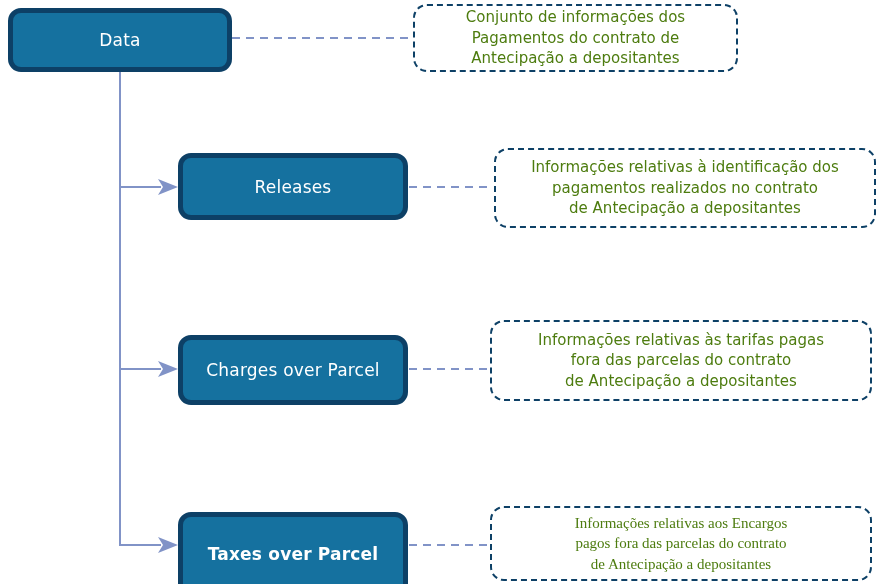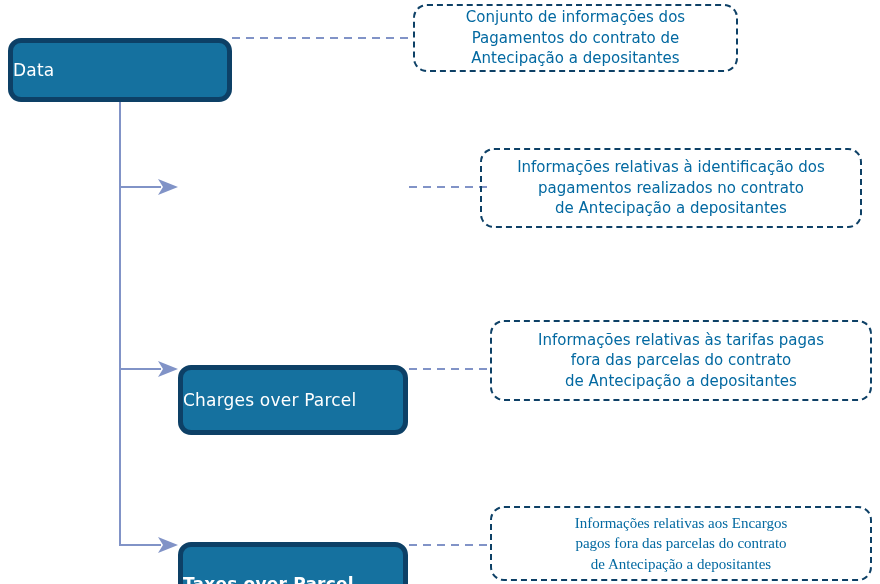--- a/index.html
+++ b/index.html
@@ -24,49 +24,48 @@
   }
   .node {
     position: absolute;
     box-sizing: border-box;
     background: #15719f;
     border: 5px solid #0d4066;
     border-radius: 13px;
     color: #ffffff;
     display: flex;
     align-items: center;
-    justify-content: flex-start;
+    justify-content: center;
     text-align: center;
     font-size: 17px;
     letter-spacing: 0.2px;
-    margin-top: 30px;
   }
   .node-data    { left: 8px;   top: 8px;   width: 224px; height: 64px; }
   .node-child   { left: 178px; width: 230px; height: 67px; }
   .node-releases{ top: 153px; }
   .node-charges { top: 335px; height: 70px; }
   .node-taxes   { top: 512px; height: 84px; font-weight: bold; }
 
   .desc {
     position: absolute;
     box-sizing: border-box;
     border: 2px dashed #0d4066;
     border-radius: 14px;
-    color: #0369a1;
+    color: #4d7c0f;
     display: flex;
     align-items: center;
     justify-content: center;
     text-align: center;
     font-size: 15px;
     line-height: 20.5px;
     white-space: pre-line;
     padding: 2px 6px;
   }
   .desc-data     { left: 413px; top: 4px;   width: 325px; height: 68px; }
-  .desc-releases { left: 480px; top: 148px; width: 382px; height: 80px; text-align: center; }
+  .desc-releases { left: 494px; top: 148px; width: 382px; height: 80px; text-align: center; }
   .desc-charges  { left: 490px; top: 320px; width: 382px; height: 81px; }
   .desc-taxes    { left: 490px; top: 506px; width: 382px; height: 75px; font-family: Liberation Serif, serif; }
 </style>
 </head>
 <body>
 
 <div class="canvas">
 
   <svg class="connector-layer" width="880" height="584" viewBox="0 0 880 584" xmlns="http://www.w3.org/2000/svg">
 
@@ -83,20 +82,23 @@
     <line x1="119" y1="545" x2="161" y2="545" stroke="#8193c7" stroke-width="2"></line>
     <polygon points="158,537 178,545 158,553 163,545" fill="#8193c7"></polygon>
 
     <line x1="409" y1="187" x2="489" y2="187" stroke="#8193c7" stroke-width="2" stroke-dasharray="8 6"></line>
     <line x1="409" y1="369" x2="489" y2="369" stroke="#8193c7" stroke-width="2" stroke-dasharray="8 6"></line>
     <line x1="409" y1="545" x2="489" y2="545" stroke="#8193c7" stroke-width="2" stroke-dasharray="8 6"></line>
   </svg>
 
   <div class="node node-data">
     <span>Data</span>
+  </div>
+  <div class="node node-child node-releases">
+    <span>Releases</span>
   </div>
   <div class="node node-child node-charges">
     <span>Charges over Parcel</span>
   </div>
   <div class="node node-child node-taxes">
     <span>Taxes over Parcel</span>
   </div>
 
   <div class="desc desc-data">
     <span>Conjunto de informações dos

